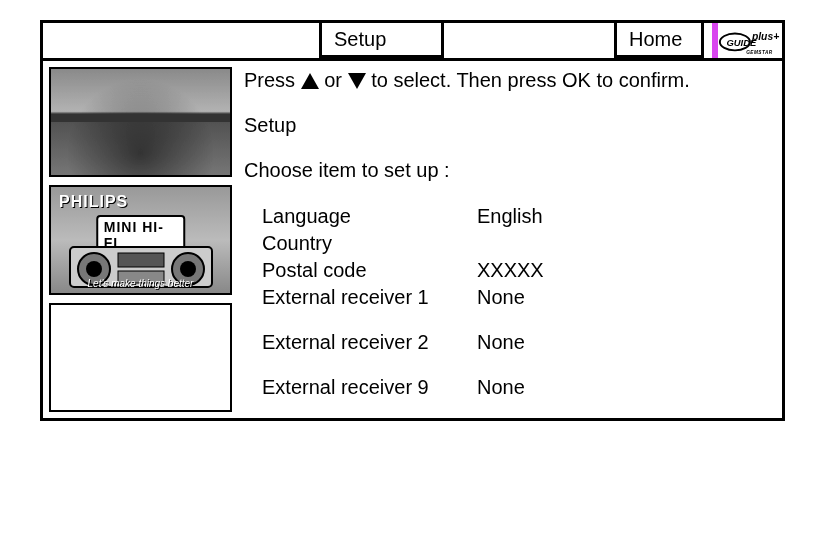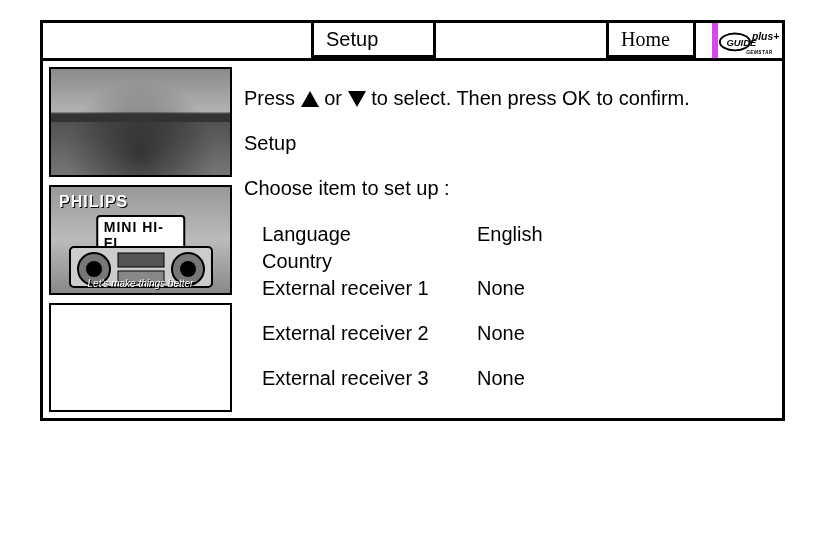--- a/index.html
+++ b/index.html
@@ -29,21 +29,21 @@
       border: 3px solid #000;
       border-top: none;
       padding: 4px 12px;
       font-size: 20px;
       margin-right: 60px;
       display: flex;
       align-items: center;
       background: #fff;
     }
     .header-tab.setup { width: 125px; margin-right: 170px; }
-    .header-tab.home { width: 90px; margin-right: 16px; font-family: Liberation Serif, serif; }
+    .header-tab.home { width: 90px; margin-right: 8px; }
     .guide-logo {
       width: 70px;
       display: flex;
       align-items: center;
       justify-content: center;
       font-size: 10px;
       font-style: italic;
       font-weight: bold;
       border-left: 6px solid #d946ef;
       position: relative;
@@ -99,21 +99,21 @@
       position: absolute; top: 56px; left: 50%; transform: translateX(-50%);
       width: 150px; height: 48px;
     }
     .tagline {
       position: absolute; bottom: 4px; left: 0; right: 0;
       text-align: center; color: #fff; font-style: italic; font-size: 10px;
       text-shadow: 1px 1px 0 #000;
     }
     .main {
       flex: 1;
-      padding: 24px 10px 10px 6px;
+      padding: 6px 10px 10px 6px;
       font-size: 20px;
       line-height: 1.35;
     }
     .instr { margin-bottom: 18px; }
     .tri {
       display: inline-block;
       width: 0; height: 0;
       vertical-align: -2px;
     }
     .tri.up { border-left: 9px solid transparent; border-right: 9px solid transparent; border-bottom: 16px solid #000; }
@@ -180,29 +180,33 @@
       <div class="prompt">Choose item to set up :</div>
       <div class="items">
         <div class="row">
           <span class="lbl">Language</span>
           <span class="val">English</span>
         </div>
         <div class="row">
           <span class="lbl">Country</span>
         </div>
         <div class="row">
+          <span class="lbl">Postal code</span>
+          <span class="val">XXXXX</span>
+        </div>
+        <div class="row">
           <span class="lbl">External receiver 1</span>
           <span class="val">None</span>
         </div>
         <div class="gap"></div>
         <div class="row">
           <span class="lbl">External receiver 2</span>
           <span class="val">None</span>
         </div>
         <div class="gap"></div>
         <div class="row">
-          <span class="lbl">External receiver 3</span>
+          <span class="lbl">External receiver 9</span>
           <span class="val">None</span>
         </div>
       </div>
     </div>
   </div>
 </div>
 
 </body></html>

